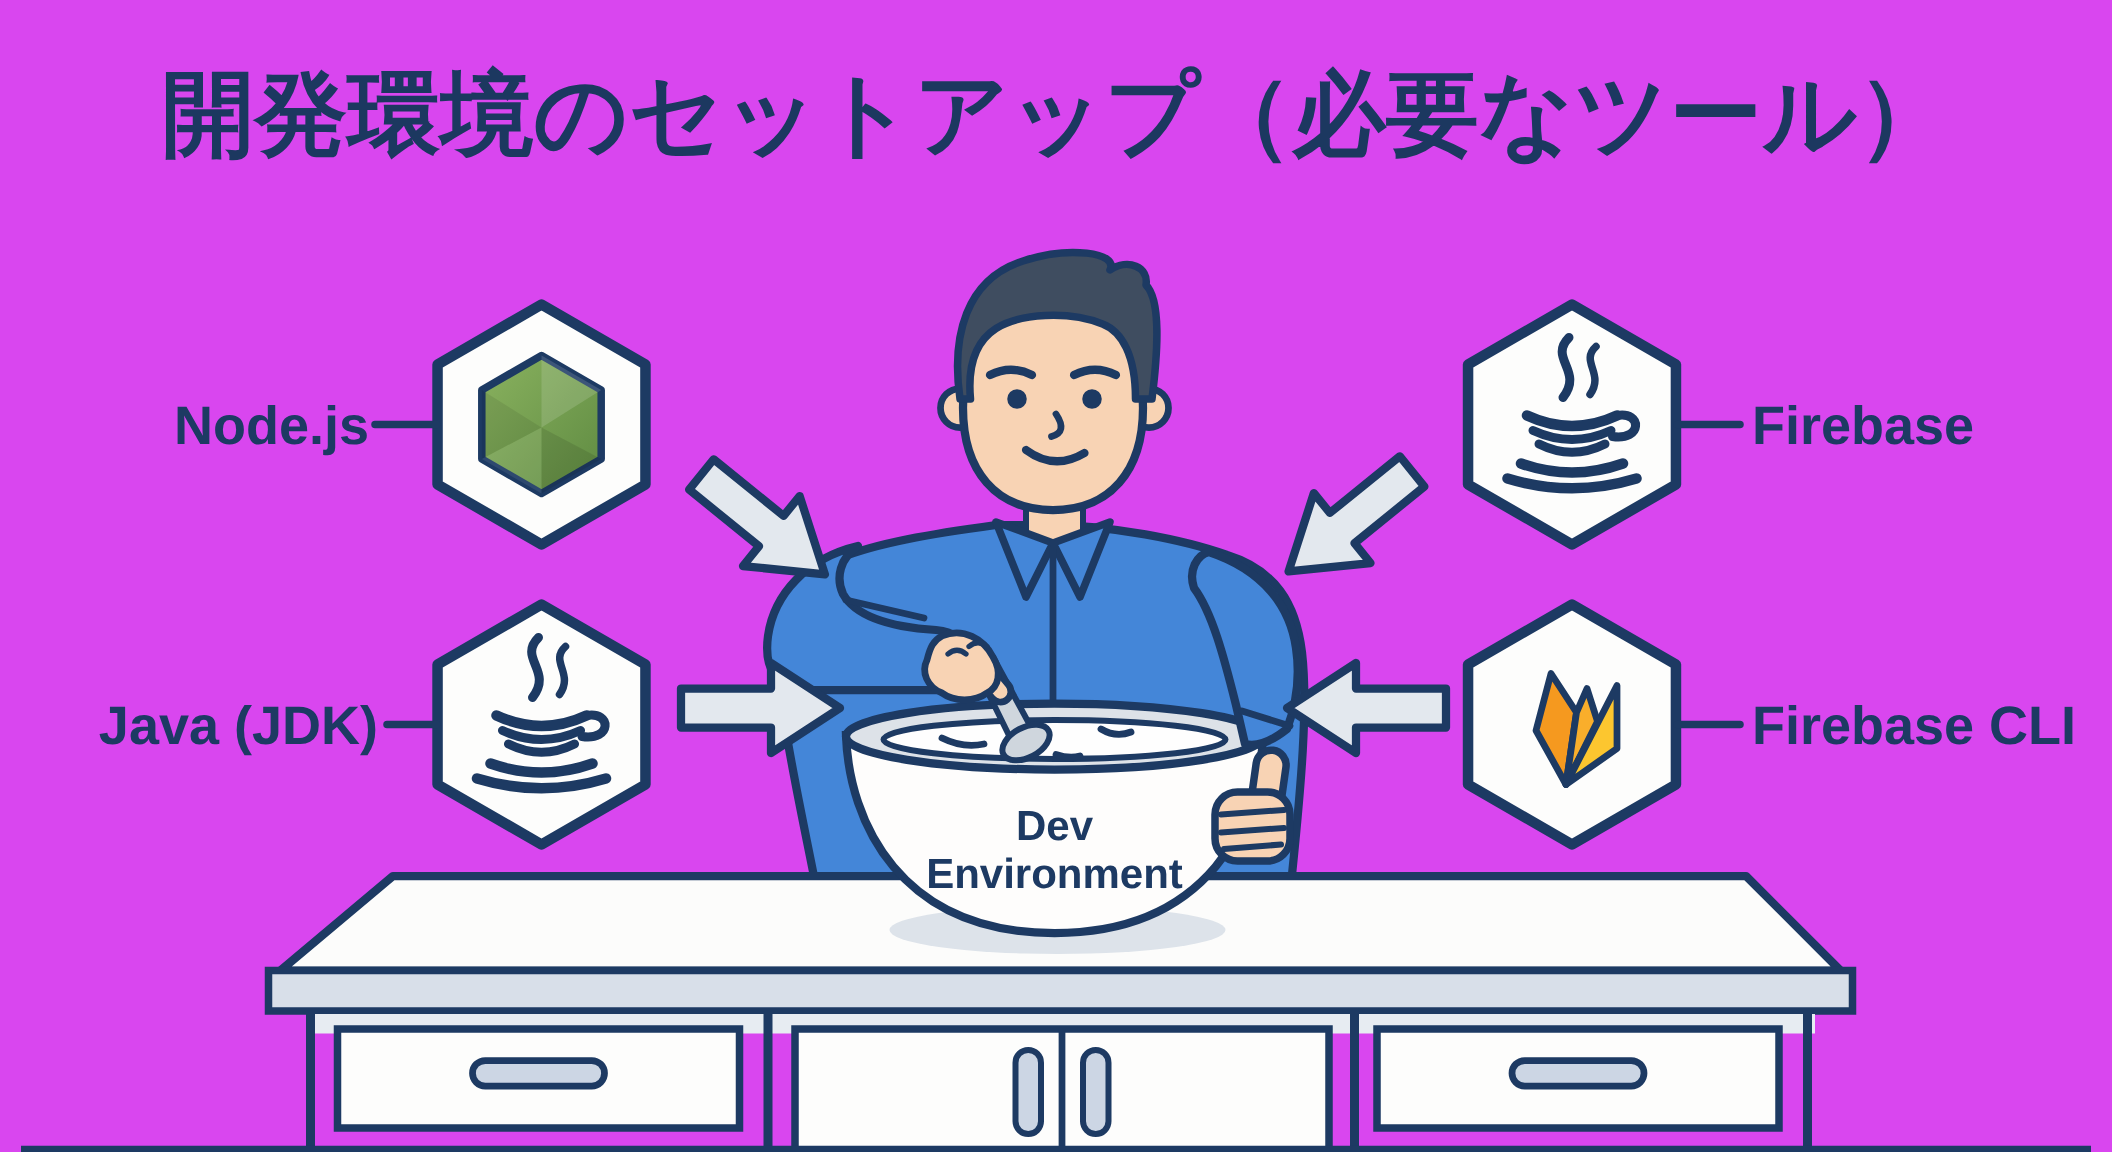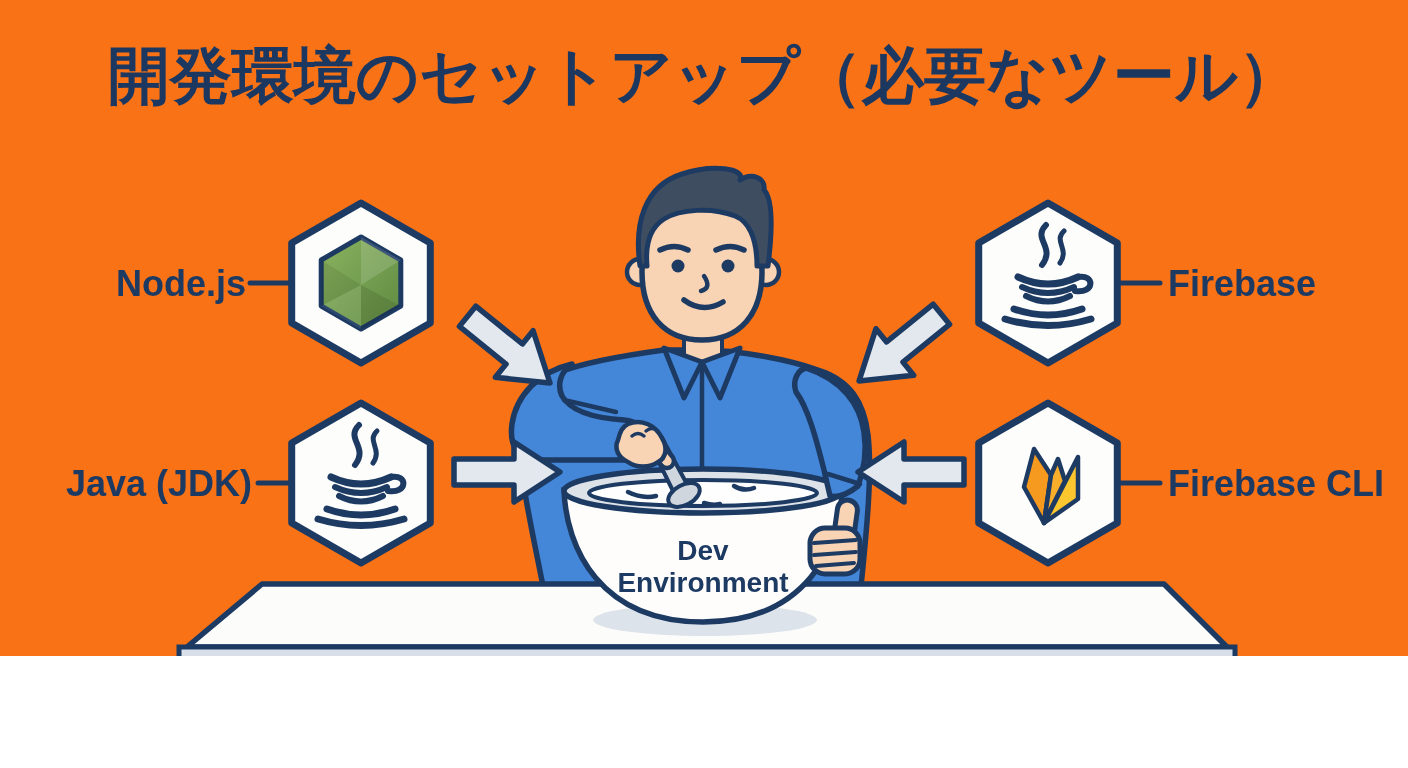--- a/index.html
+++ b/index.html
@@ -1,16 +1,16 @@
 <!DOCTYPE html>
 <html><head>
 <meta charset="utf-8">
 <style>
   html,body{margin:0;padding:0;background:#ffffff;}
-  .canvas{position:relative;width:1408px;height:656px;background:#f97316;overflow:hidden;
+  .canvas{position:relative;width:1408px;height:768px;background:#d946ef;overflow:hidden;
           font-family:"Liberation Sans",sans-serif;}
   .page-title{position:absolute;top:34px;left:0;width:100%;text-align:center;
       font-size:62px;font-weight:800;letter-spacing:0px;color:#1c3860;
       font-family:"Liberation Sans","DejaVu Sans",sans-serif;white-space:nowrap;}
   svg{position:absolute;left:0;top:0;}
   svg text{font-family:"Liberation Sans","DejaVu Sans",sans-serif;}
   .tool-label{font-size:36px;font-weight:bold;fill:#1d3a63;}
   .bowl-label{font-size:28px;font-weight:bold;fill:#1d3a63;}
 </style>
 </head>

